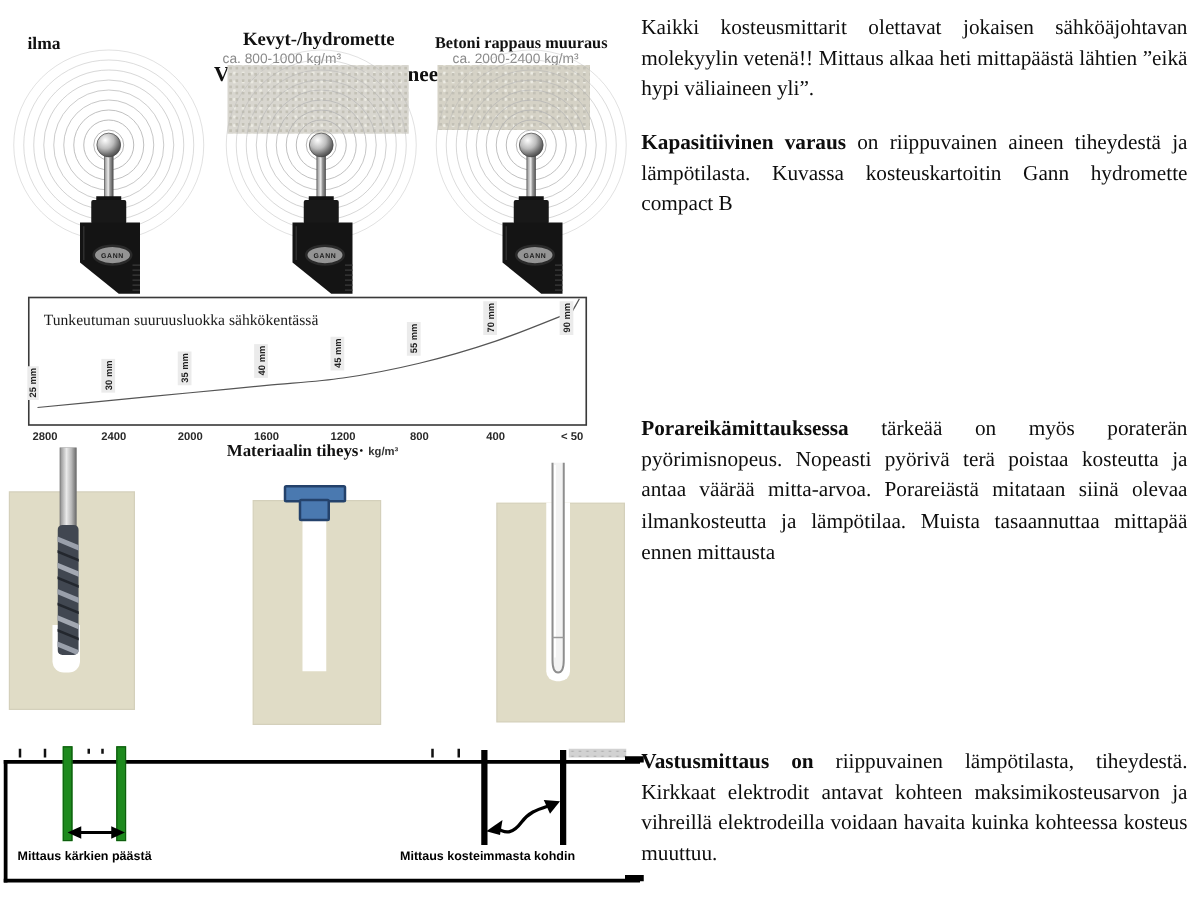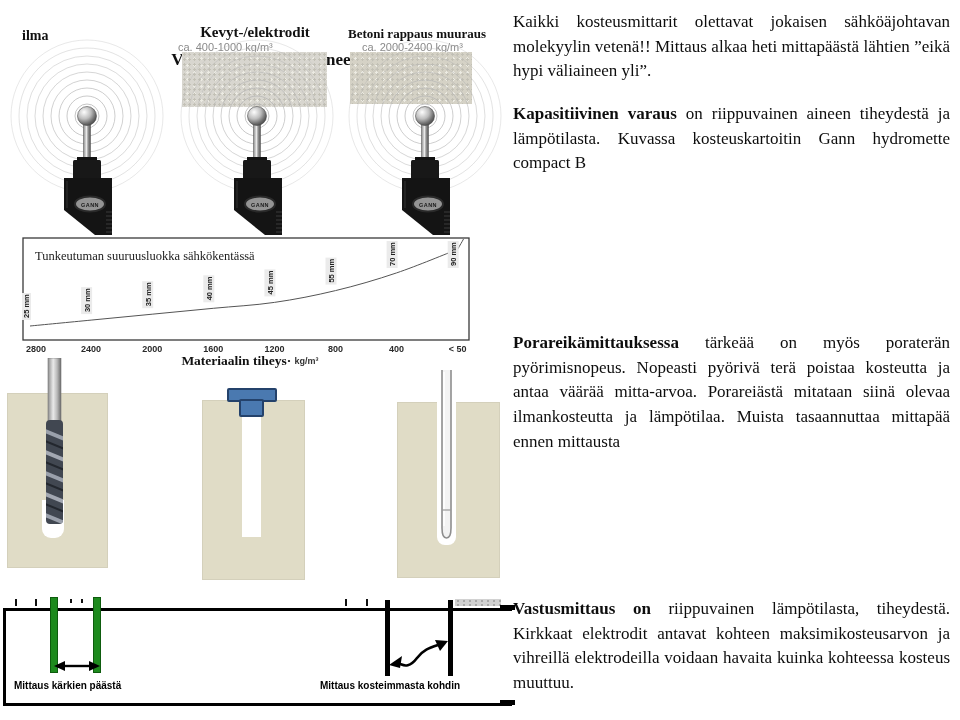--- a/index.html
+++ b/index.html
@@ -43,22 +43,22 @@
 </style>
 </head>
 <body>
 
 <div id="canvas">
 
   <div class="abs slide-title">Ved Systems Oy Engineering</div>
 
   <div class="abs dev-label" style="left:22px;top:28px;">ilma</div>
 
-  <div class="abs dev-label" style="left:180px;top:24px;width:150px;text-align:center;font-size:15px;">Kevyt-/elektrodit</div>
-  <div class="abs dev-sublabel" style="left:178px;top:41px;">ca. 400-1000 kg/m³</div>
+  <div class="abs dev-label" style="left:180px;top:24px;width:150px;text-align:center;font-size:15px;">Kevyt-/hydromette</div>
+  <div class="abs dev-sublabel" style="left:178px;top:41px;">ca. 800-1000 kg/m³</div>
 
   <div class="abs dev-label" style="left:348px;top:26px;width:126px;font-size:13px;white-space:nowrap;">Betoni rappaus muuraus</div>
   <div class="abs dev-sublabel" style="left:362px;top:41px;">ca. 2000-2400 kg/m³</div>
 
   <div class="abs texture" style="left:182px;top:52px;width:145px;height:55px;"></div>
   <div class="abs texture warm" style="left:350px;top:52px;width:122px;height:52px;"></div>
 
   <svg class="abs device" style="left:7px;top:26px;" width="160" height="212" viewBox="0 0 160 212">
       <defs>
         <radialGradient id="balld0" cx="35%" cy="30%" r="80%">

